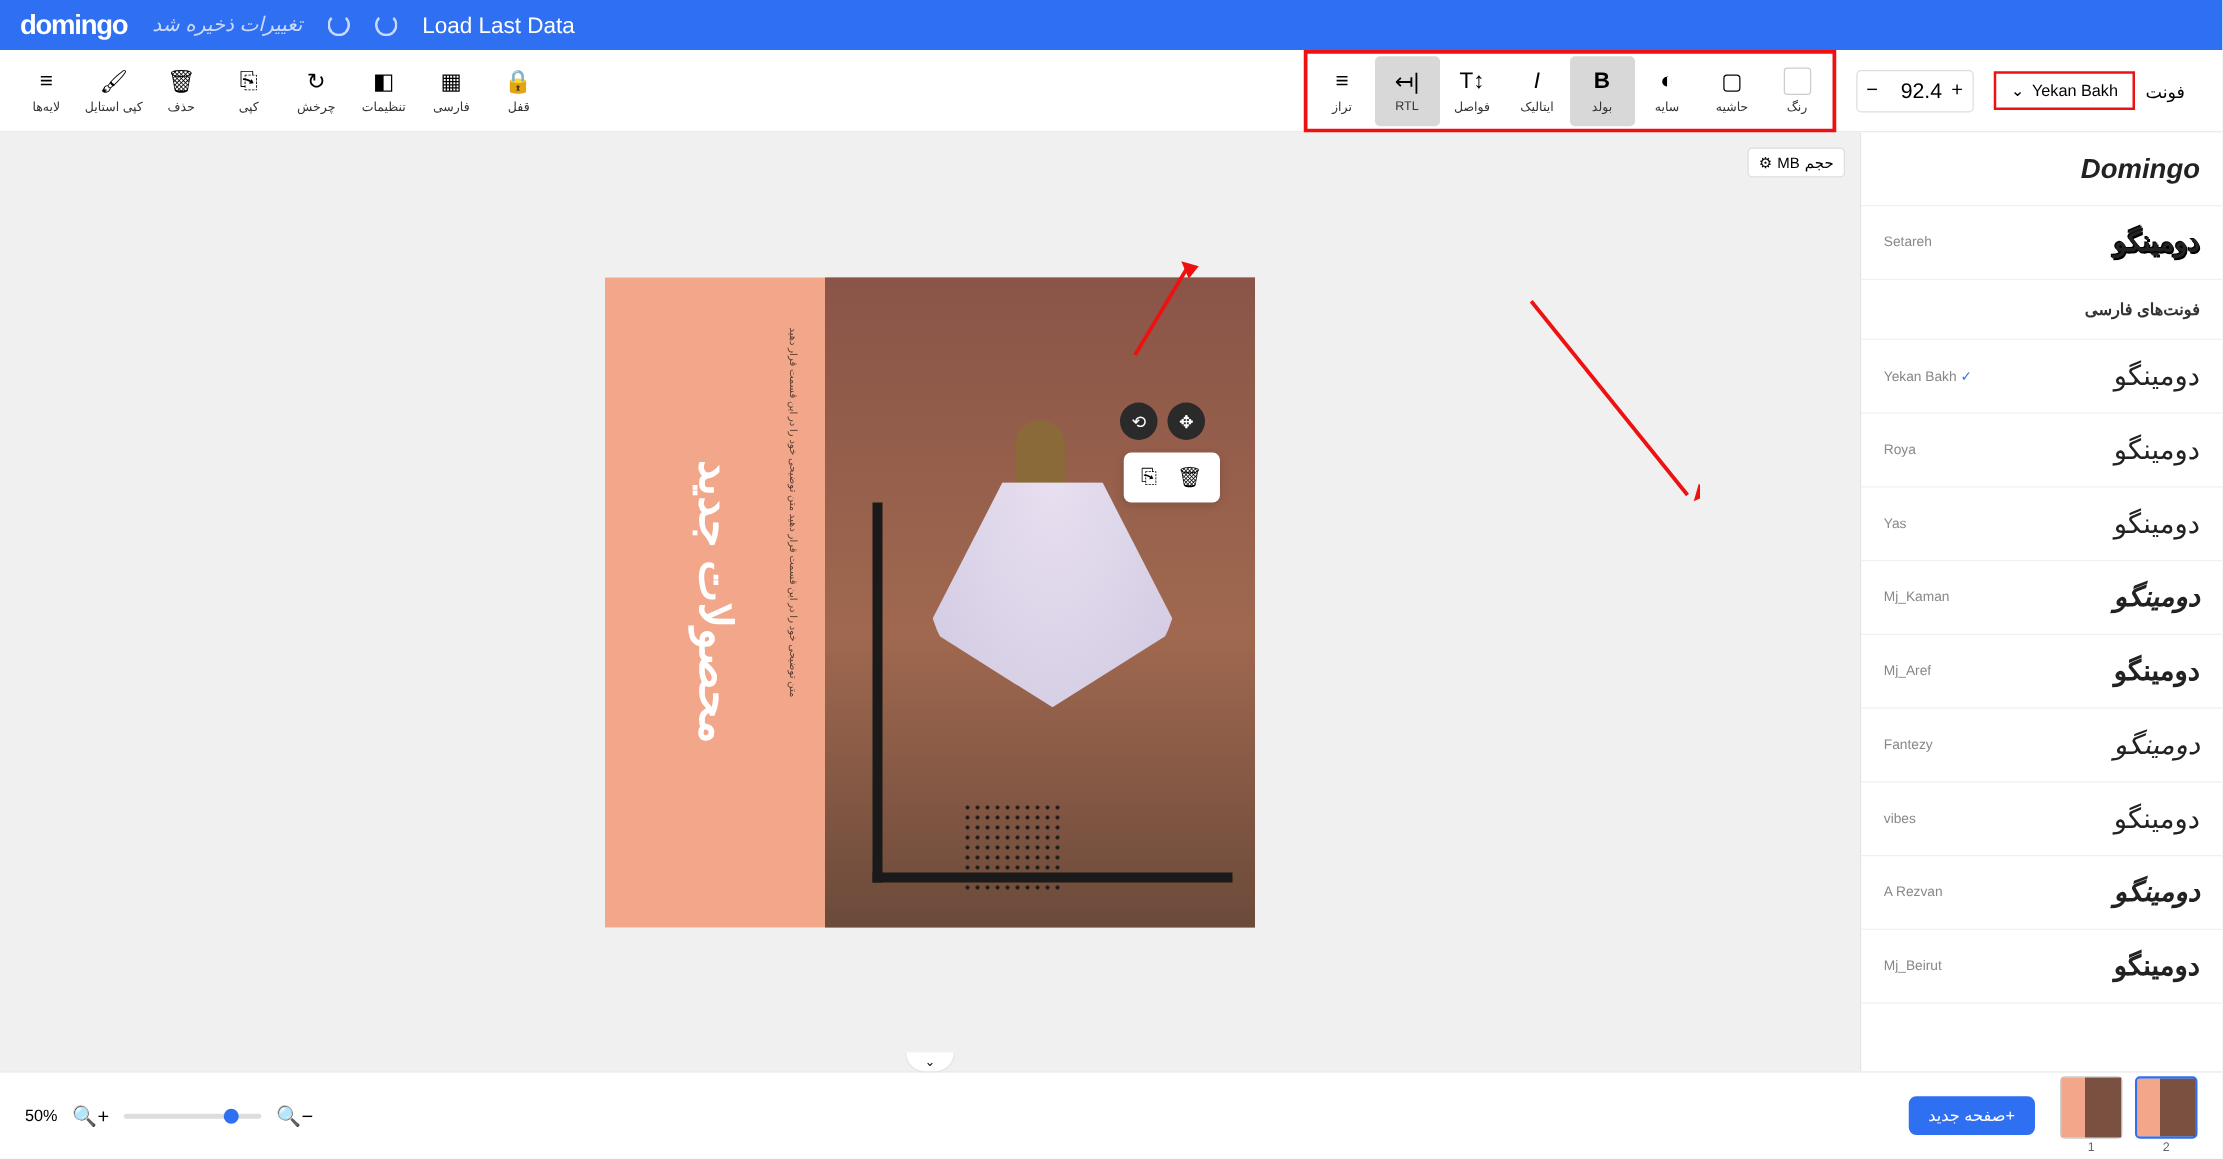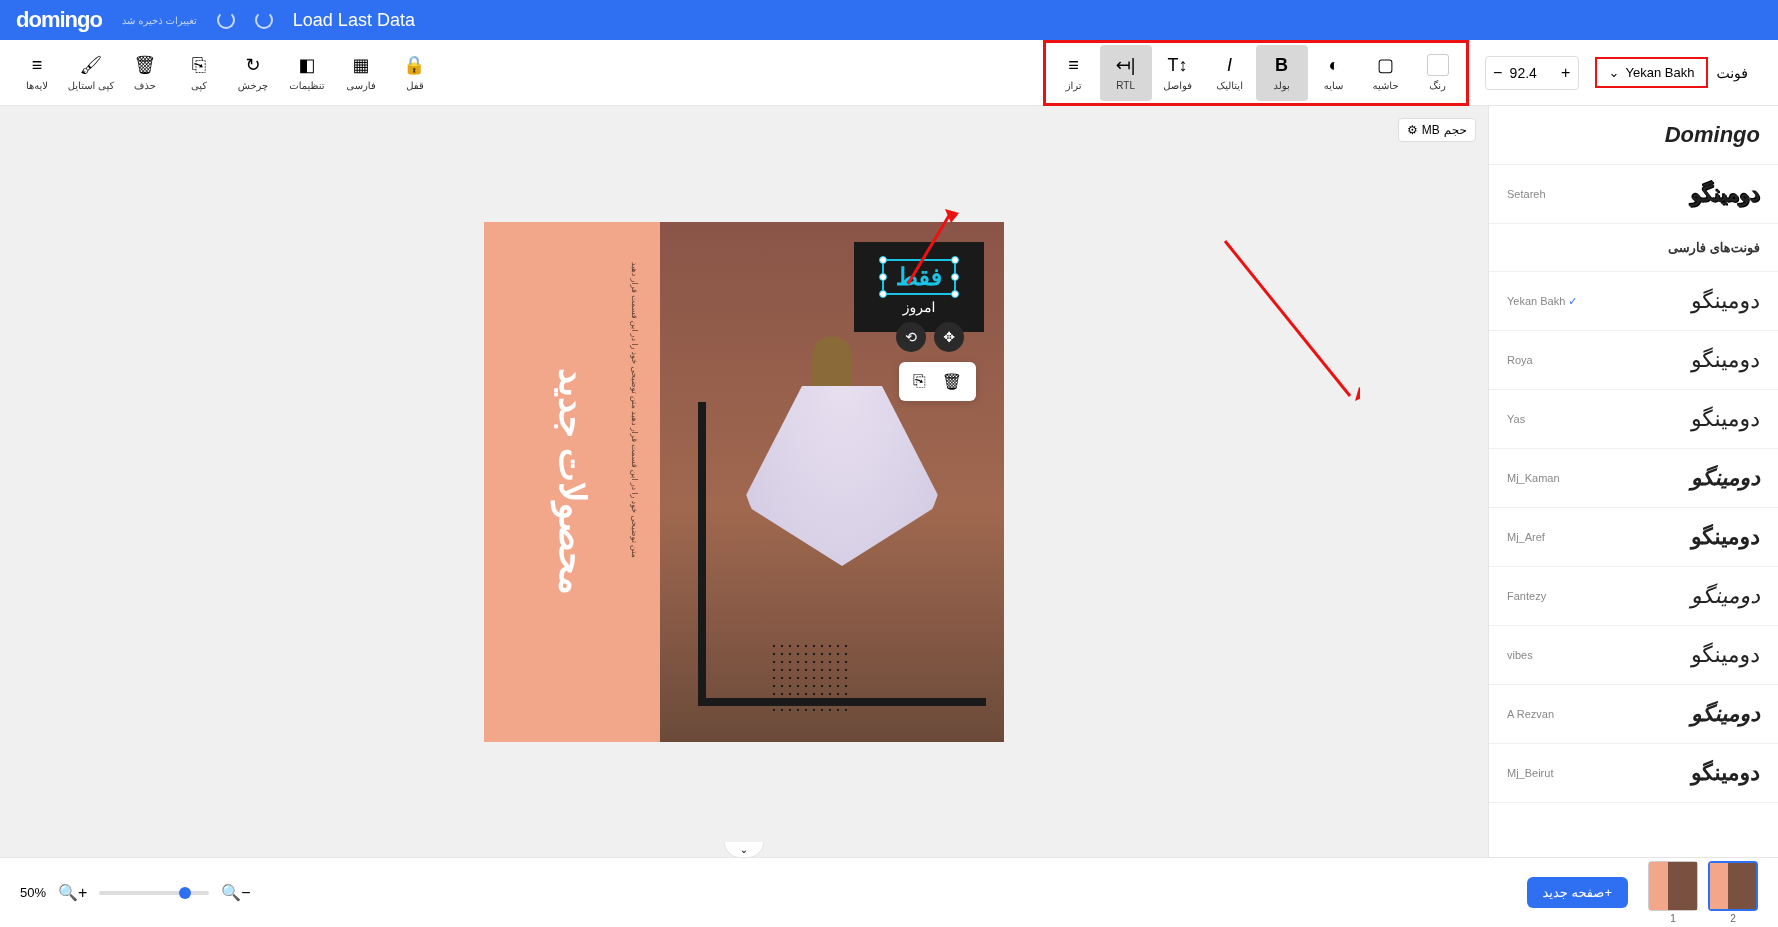--- a/index.html
+++ b/index.html
@@ -1,41 +1,41 @@
 <!DOCTYPE html>
 <html><head>
 <meta charset="utf-8">
 <style>
 *{margin:0;padding:0;box-sizing:border-box;font-family:Tahoma,Arial,sans-serif}
 body{background:#f5f5f5;overflow:hidden}
 .header{background:#2f6ff1;height:40px;display:flex;align-items:center;padding:0 16px;color:#fff;justify-content:space-between}
 .header-left{display:flex;align-items:center;gap:20px}
 .logo{font-size:22px;font-weight:700;letter-spacing:-1px}
-.saved-txt{color:#c8d9fb;font-size:10px;}
+.saved-txt{color:#c8d9fb;font-size:16px;font-style:italic}
 .header-right{display:flex;align-items:center;gap:10px}
 .pill{background:#1a5adb;padding:4px 14px;border-radius:14px;font-size:12px;display:flex;align-items:center;gap:6px}
 .btn-blue{background:#5c94f7;padding:6px 14px;border-radius:6px;font-size:13px;display:flex;align-items:center;gap:6px}
 .settings-link{font-size:13px}
 .toggle{width:26px;height:14px;background:#1a5adb;border-radius:8px;position:relative}
 .toggle::after{content:"";position:absolute;width:10px;height:10px;background:#fff;border-radius:50%;top:2px;left:2px}
 .reload-ic{width:18px;height:18px;border:2px solid #c8d9fb;border-radius:50%;border-top-color:transparent}
 .load-data{font-size:18px}
 
 .toolbar{background:#fff;height:66px;display:flex;align-items:center;padding:0 10px;border-bottom:1px solid #e5e5e5;gap:8px}
 .tb-group{display:flex;gap:0}
 .tb-btn{display:flex;flex-direction:column;align-items:center;justify-content:center;width:54px;height:56px;gap:4px;cursor:pointer;border-radius:4px}
 .tb-btn .ic{width:22px;height:22px;display:flex;align-items:center;justify-content:center;font-size:18px}
 .tb-btn .lbl{font-size:10px;color:#333}
 .tb-spacer{flex:1}
 .text-tb{display:flex;gap:0;border:3px solid #e11;padding:2px}
 .text-tb .tb-btn{width:52px}
 .text-tb .tb-btn.active{background:#d8d8d8}
 .font-sz{display:flex;align-items:center;border:1px solid #ddd;border-radius:4px;margin-left:8px}
 .font-sz button{width:24px;height:32px;background:none;border:none;font-size:16px;cursor:pointer}
-.font-sz input{width:44px;height:21px;border:none;text-align:left;font-size:14px}
+.font-sz input{width:44px;height:21px;border:none;text-align:right;font-size:17px}
 .font-sel{display:flex;align-items:center;gap:6px;border:2px solid #e11;padding:6px 12px;margin-left:8px;font-size:13px;cursor:pointer}
 .font-panel-title{font-size:14px;margin-left:auto;padding-right:20px}
 
 .main{display:flex;height:calc(100vh - 106px - 70px)}
 .canvas-area{flex:1;background:#f0f0f0;display:flex;align-items:center;justify-content:center;position:relative}
 .sz-badge{position:absolute;top:12px;right:12px;background:#fff;padding:4px 8px;border-radius:4px;font-size:12px;display:flex;align-items:center;gap:4px;border:1px solid #ddd}
 
 .artboard{width:520px;height:520px;background:#fff;display:flex;position:relative}
 .ab-left{width:176px;background:#f2a68a;display:flex;align-items:center;justify-content:center;position:relative}
 .ab-left-title{writing-mode:vertical-rl;font-size:36px;color:#fff;font-weight:700;letter-spacing:2px}
@@ -203,32 +203,20 @@
         <div class="ab-left-title">محصولات جدید</div>
       </div>
       <div class="ab-right">
         <div class="photo-sim"></div>
         <div class="person">
           <div class="person-hair"></div>
             <div class="person-dress"></div>
         </div>
         <div class="dots"></div>
         <div class="frame-border"></div>
-        <div class="dark-box">
-          <div class="sel-box">
-            <span>فقط</span>
-            <span class="sel-handle sh-tl"></span>
-            <span class="sel-handle sh-tr"></span>
-            <span class="sel-handle sh-bl"></span>
-            <span class="sel-handle sh-br"></span>
-            <span class="sel-handle sh-ml"></span>
-            <span class="sel-handle sh-mr"></span>
-          </div>
-          <div class="dark-sub">امروز</div>
-        </div>
         <div class="float-ctrl">
           <span class="float-btn">⟲</span>
           <span class="float-btn">✥</span>
         </div>
         <div class="float-bar">
           <span>⎘</span>
           <span>🗑</span>
         </div>
       </div>
     </div>

